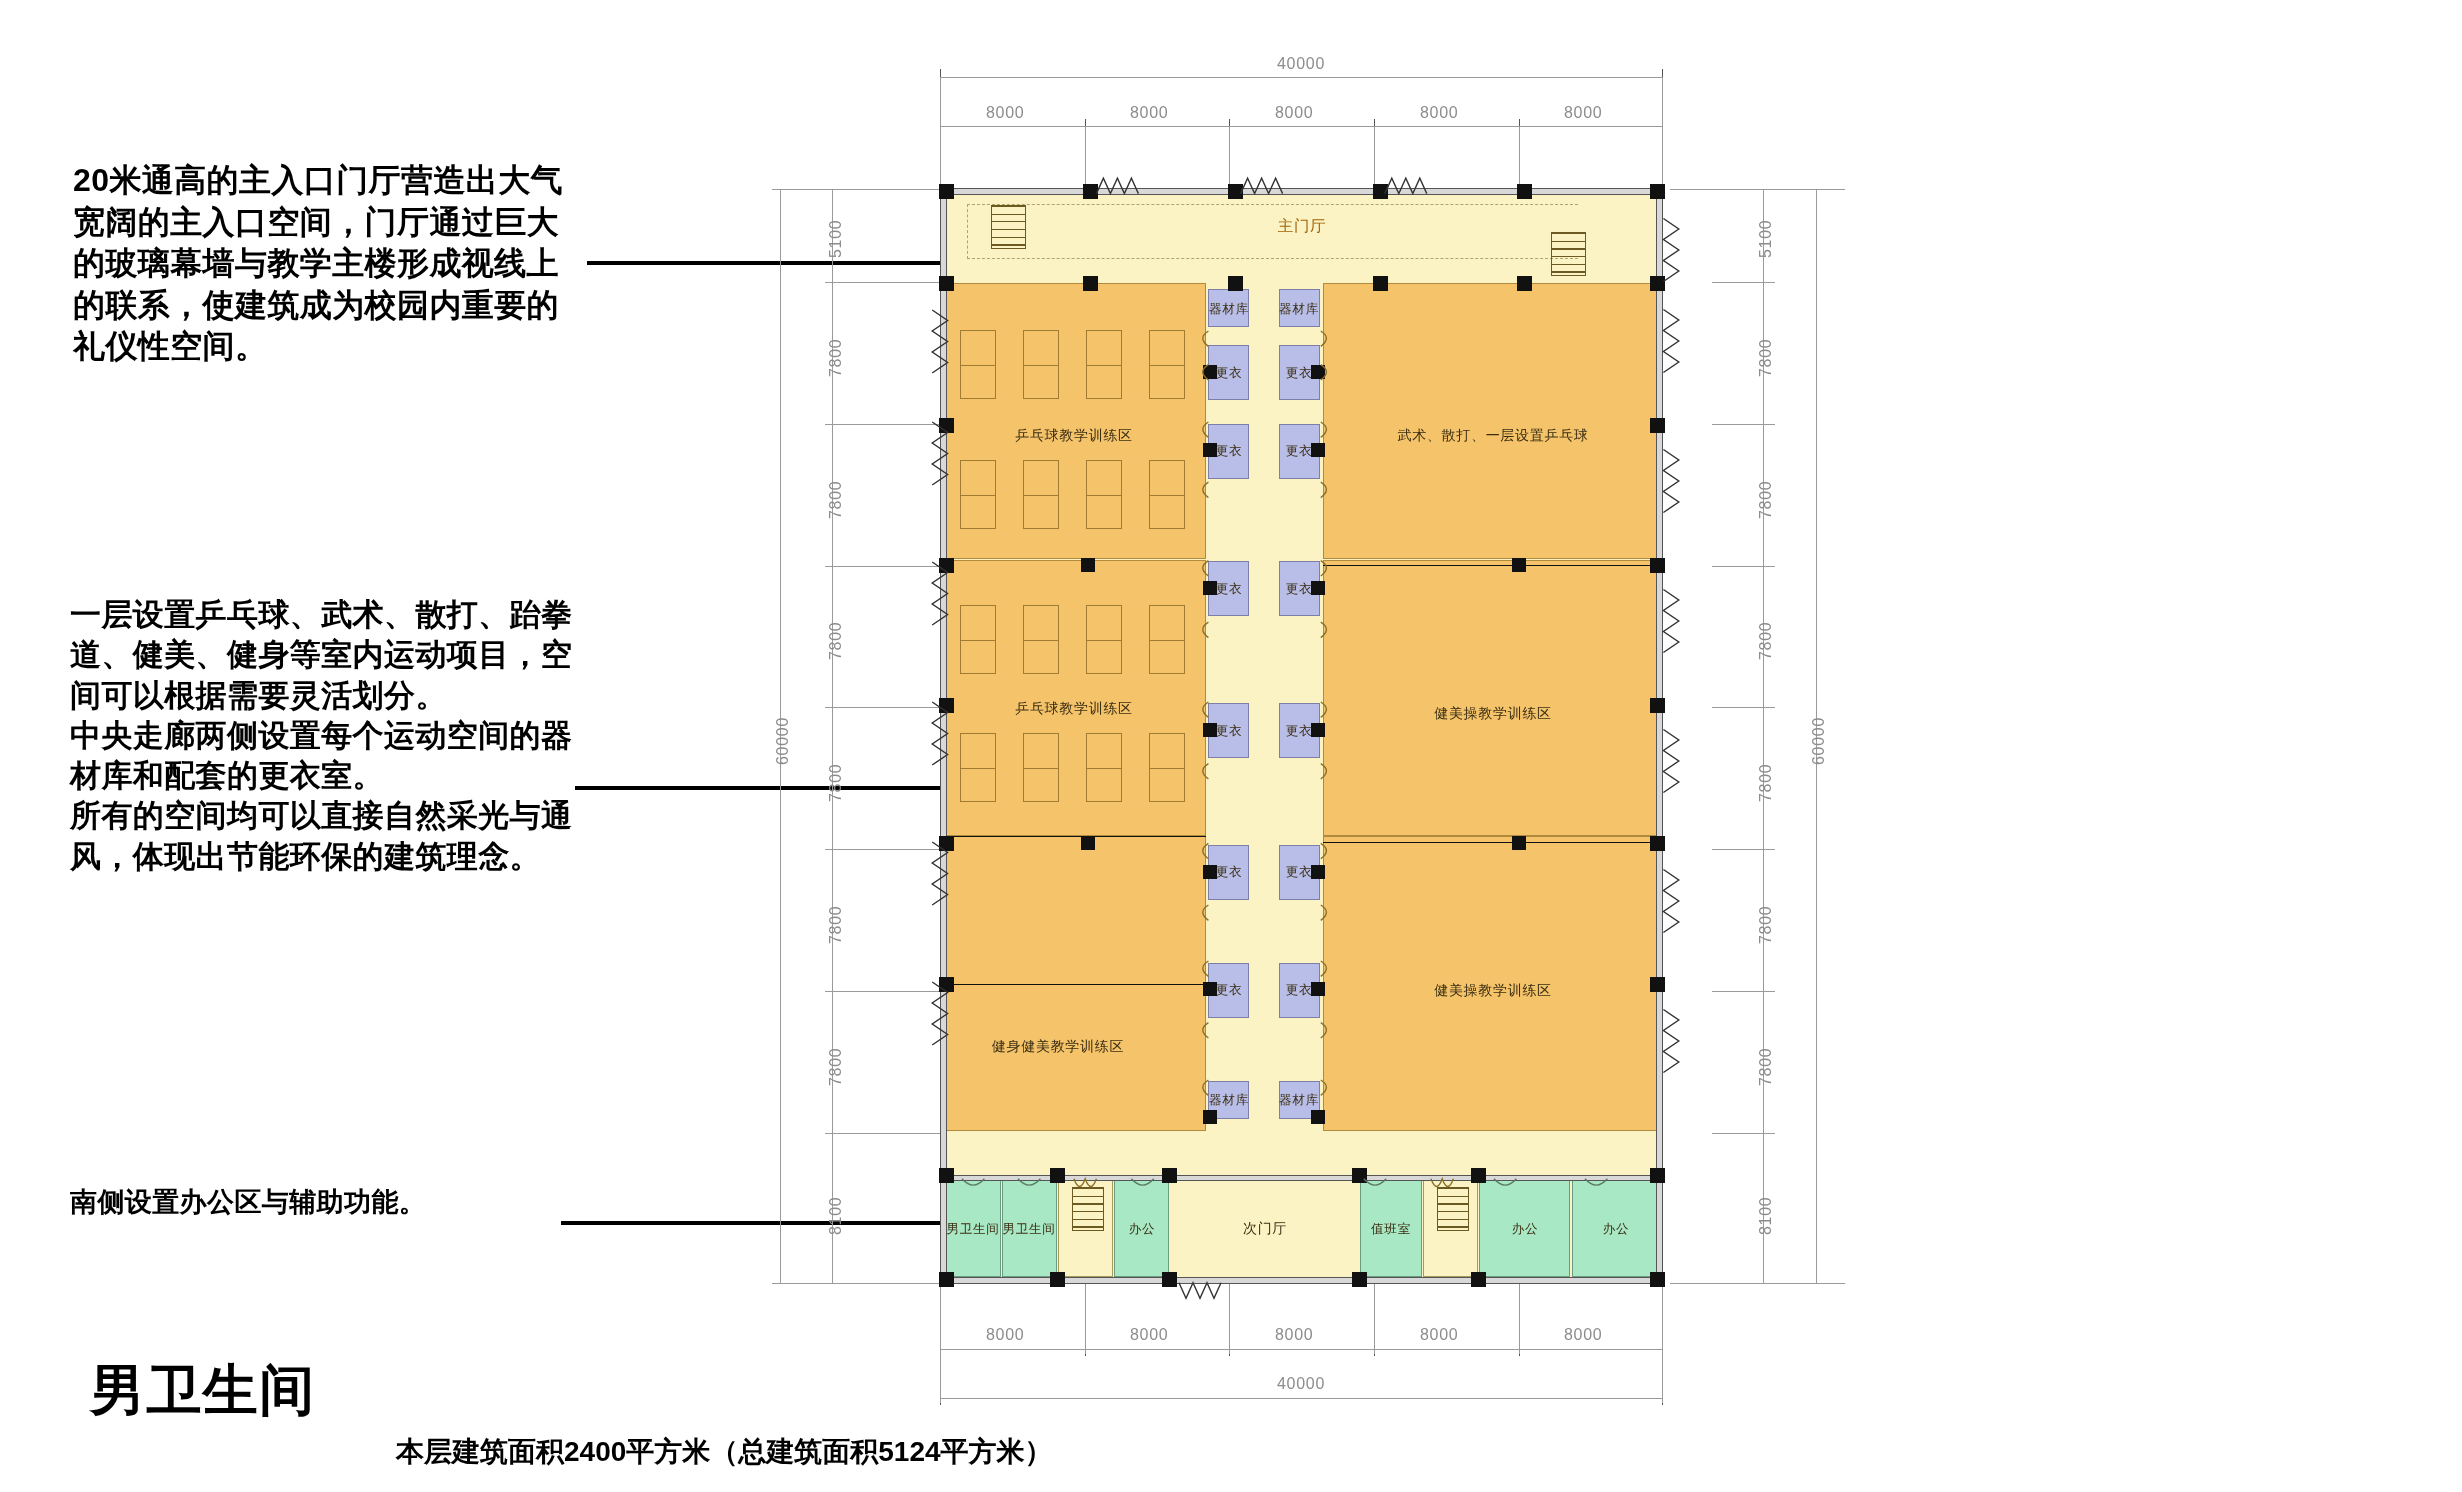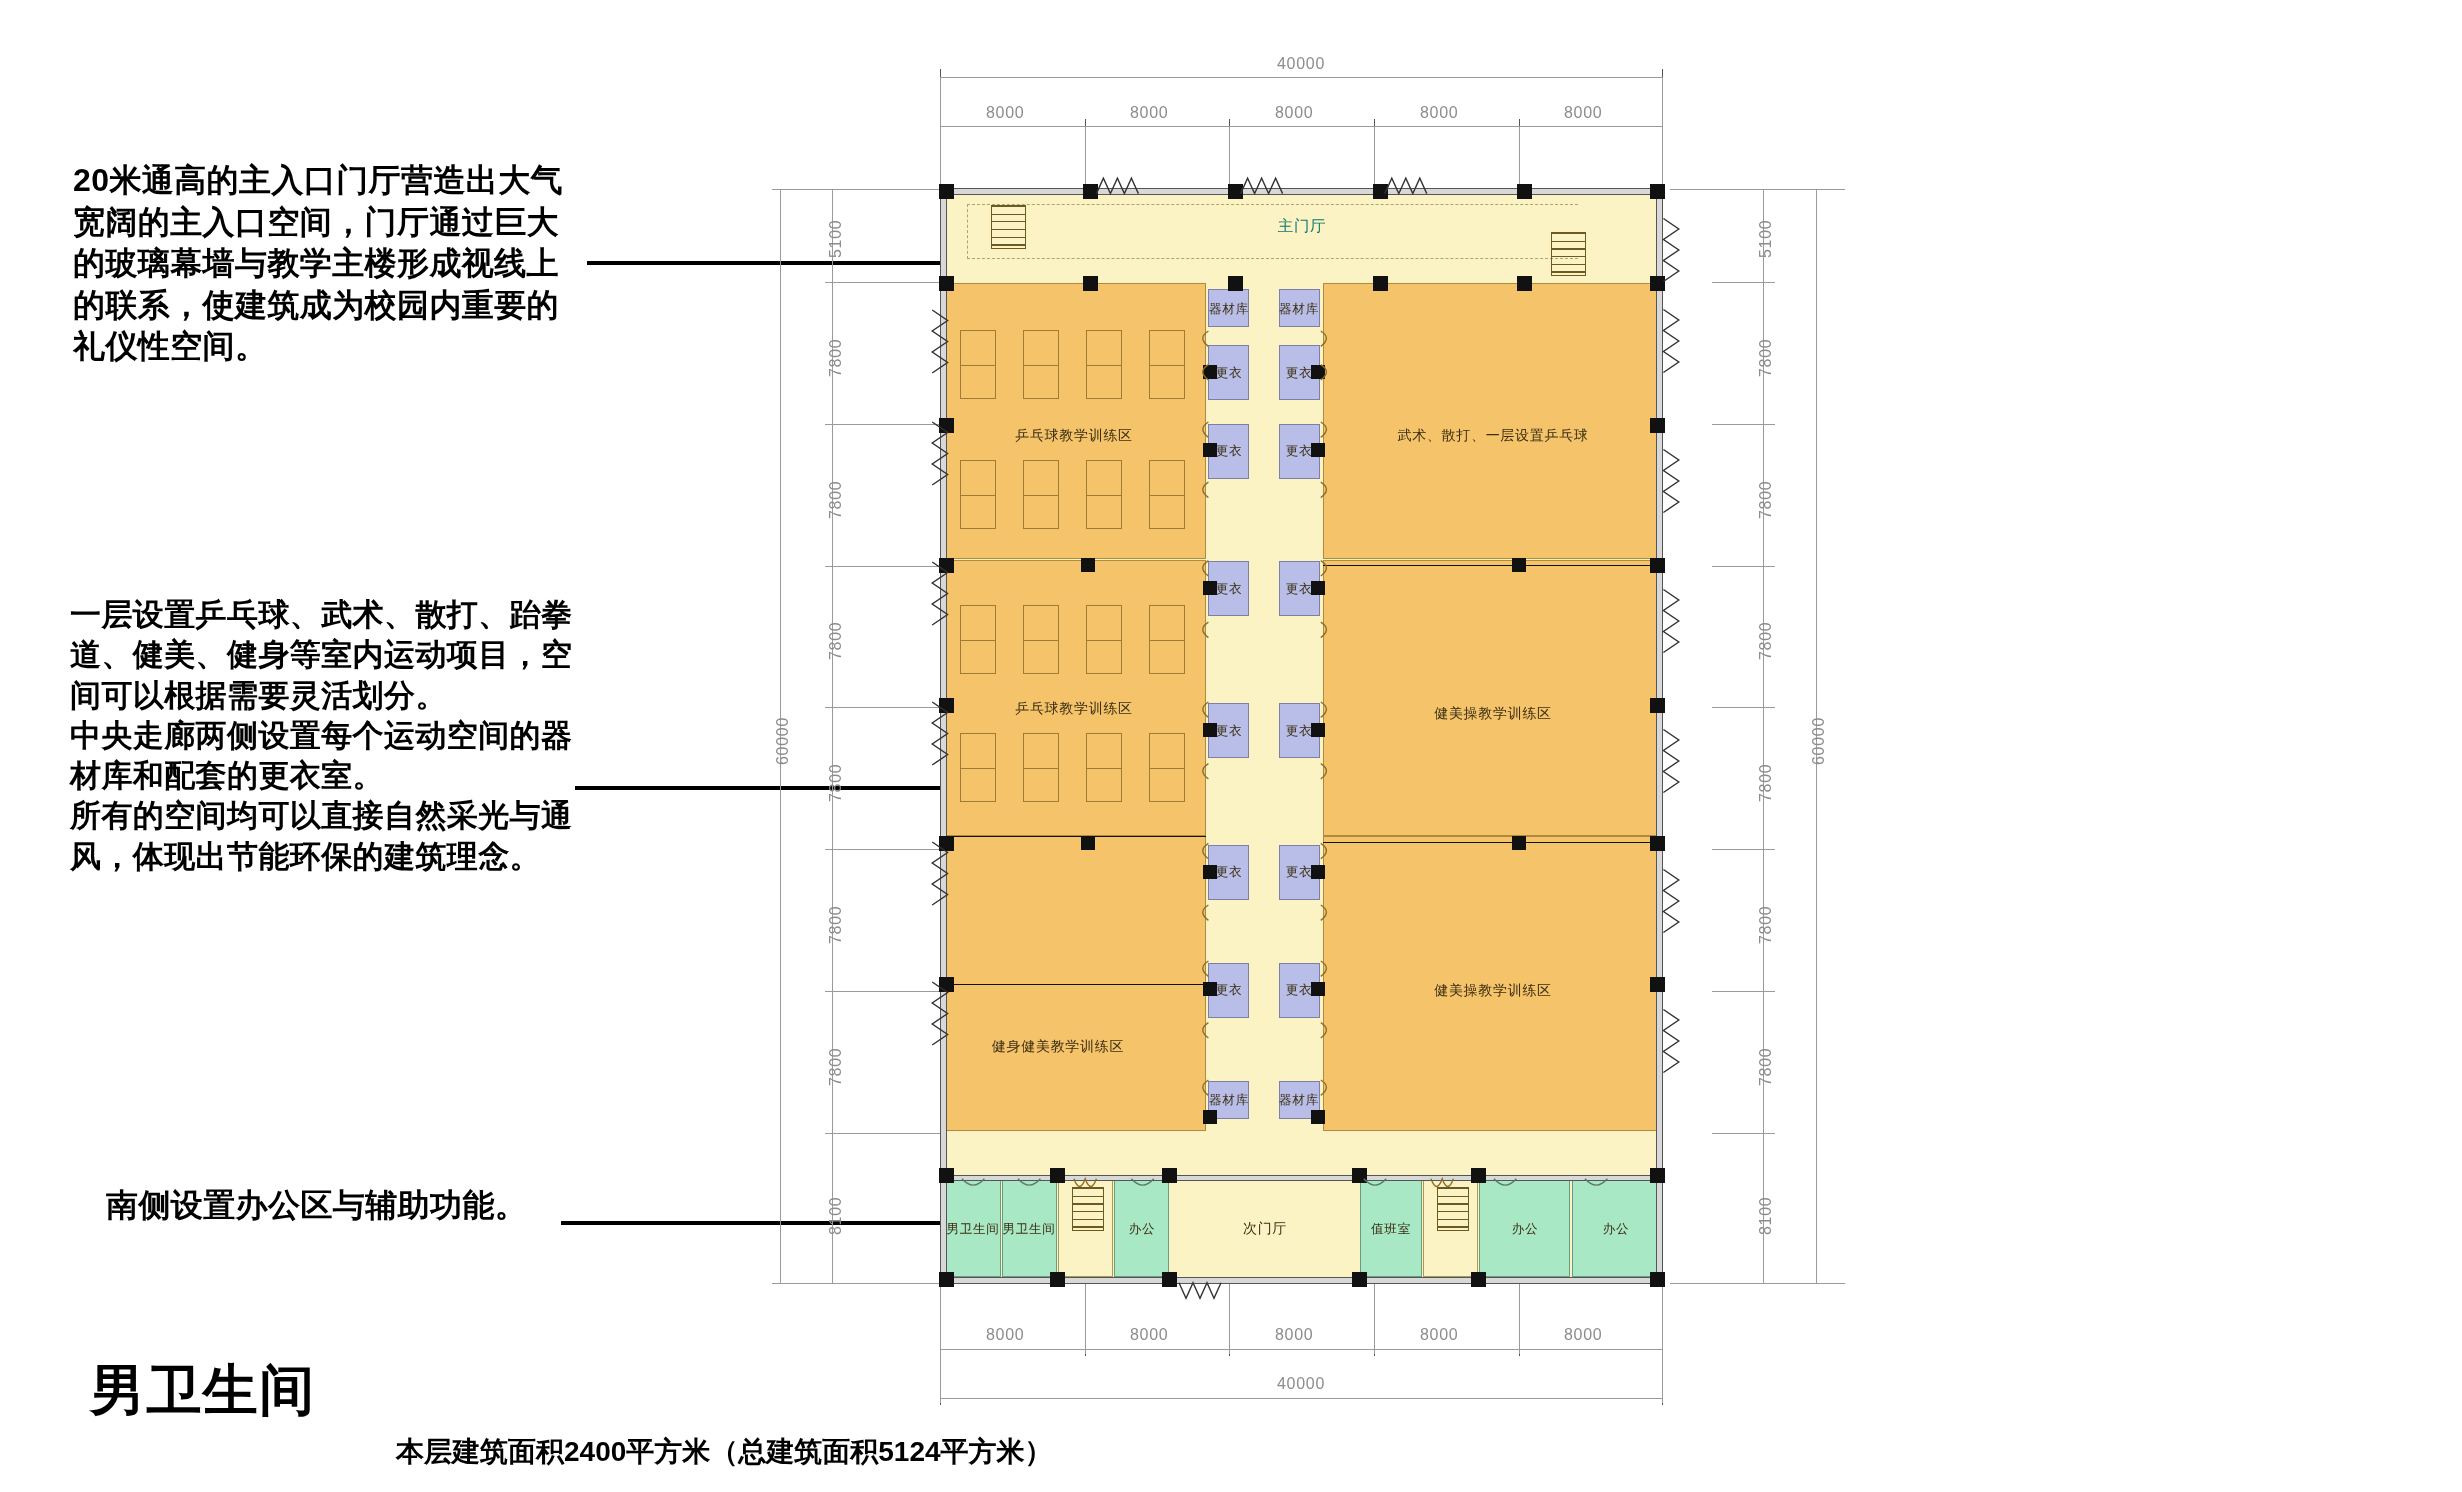--- a/index.html
+++ b/index.html
@@ -17,21 +17,21 @@
   .annot {
     position: absolute;
     color: #000;
     font-weight: bold;
     line-height: 1.30;
     letter-spacing: 0.4px;
     white-space: pre-wrap;
   }
   #annot-1 { left: 73px; top: 160px; width: 512px; font-size: 32px; }
   #annot-2 { left: 70px; top: 595px; width: 533px; font-size: 31px; }
-  #annot-3 { left: 70px; top: 1185px; width: 491px; font-size: 32px; margin-left: 36px; }
+  #annot-3 { left: 70px; top: 1185px; width: 491px; font-size: 27px; }
 
   .leader {
     position: absolute;
     background: #000;
     height: 4.2px;
   }
 
   #title-main {
     position: absolute;
     left: 90px; top: 1354px;
@@ -281,21 +281,21 @@
   <div class="dimline h" style="left:1712px; top:424px; width:63px;"></div>
   <div class="dimline h" style="left:1712px; top:566px; width:63px;"></div>
   <div class="dimline h" style="left:1712px; top:707px; width:63px;"></div>
   <div class="dimline h" style="left:1712px; top:849px; width:63px;"></div>
   <div class="dimline h" style="left:1712px; top:991px; width:63px;"></div>
   <div class="dimline h" style="left:1712px; top:1133px; width:63px;"></div>
   <div class="dimline h" style="left:1670px; top:1283px; width:175px;"></div>
 
   <div class="zone z-cream" style="left:940px; top:189px; width:723px; height:1095px;"></div>
 
-  <div class="roomlbl lg" style="left:1302px; top:226px; color:#0f766e;">主门厅</div>
+  <div class="roomlbl lg" style="left:1302px; top:226px; color:#a16207;">主门厅</div>
   <div class="dashline" style="left:967px; top:204px; width:611px;"></div>
   <div class="dashline" style="left:967px; top:258px; width:611px;"></div>
   <div class="dashline v" style="left:967px; top:204px; height:55px;"></div>
 
   <div class="stair" style="left:991px; top:205px; width:35px; height:44px;"></div>
   <div class="stair" style="left:1551px; top:232px; width:35px; height:44px;"></div>
 
   <div class="zone z-orange" style="left:946px; top:283px; width:260px; height:276px;"></div>
   <div class="zone z-orange" style="left:946px; top:560px; width:260px; height:276px;"></div>
   <div class="zone z-orange" style="left:946px; top:836px; width:260px; height:295px;"></div>

